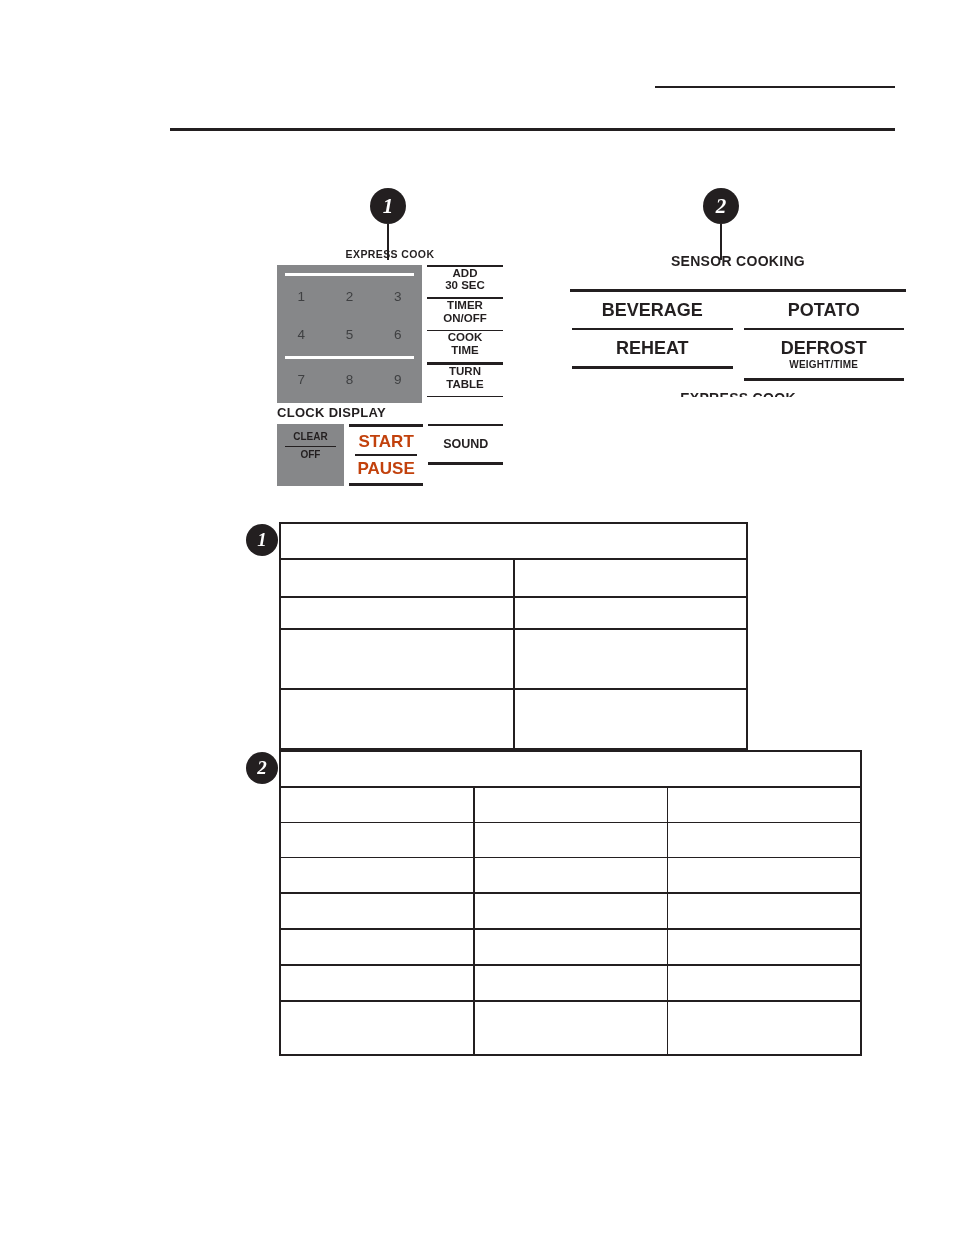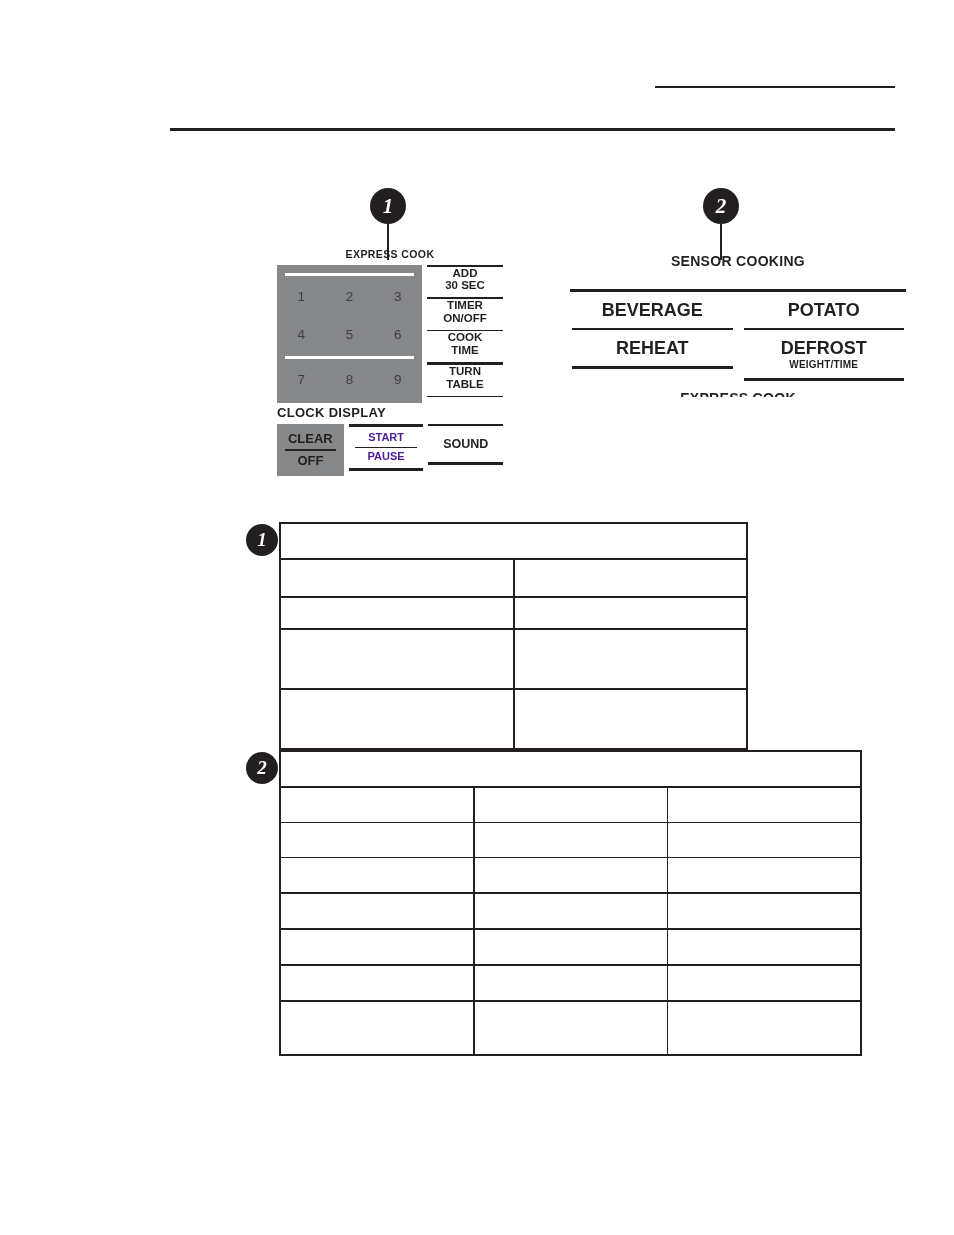--- a/index.html
+++ b/index.html
@@ -166,39 +166,39 @@
   
   .bottom-row {
     display: flex;
     align-items: stretch;
     margin-top: 4px;
   }
   .btn-clear {
     width: 68px;
     background: #868789;
     text-align: center;
-    font-size: 13px;
+    font-size: 10px;
     font-weight: bold;
     color: #231f20;
     padding: 7px 0 7px 0;
     box-sizing: border-box;
     line-height: 1.25;
   }
   .btn-clear .divider {
     height: 1.5px;
     background: #231f20;
     margin: 2px 8px;
   }
   .btn-startpause {
     width: 76px;
     margin-left: 5px;
     text-align: center;
-    font-size: 11px;
-    font-weight: bold;
-    color: #4c1d95;
+    font-size: 17px;
+    font-weight: bold;
+    color: #c2410c;
     line-height: 1.25;
   }
   .btn-startpause .inner { padding: 4px 0; }
   .btn-startpause .divider {
     height: 1.5px;
     background: #231f20;
     margin: 2px 6px;
   }
   .btn-sound {
     width: 76px;

